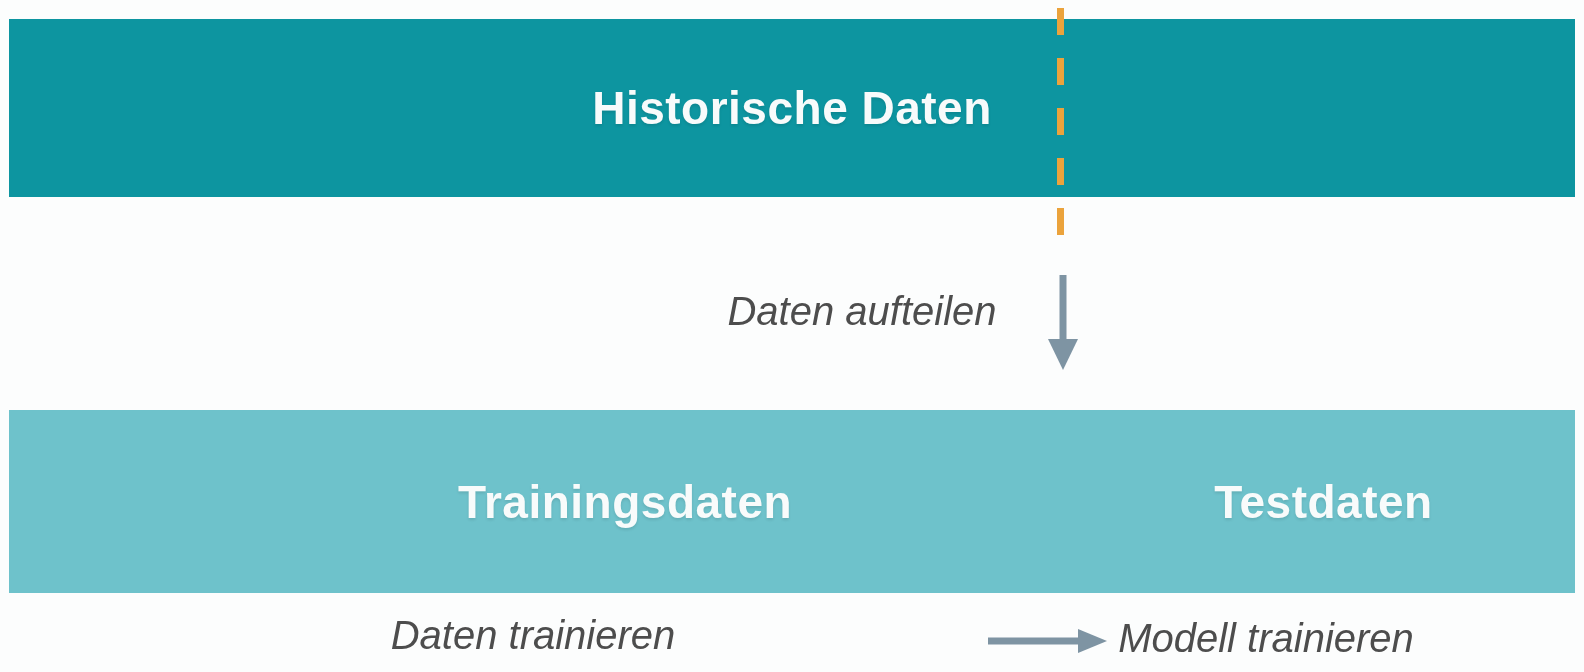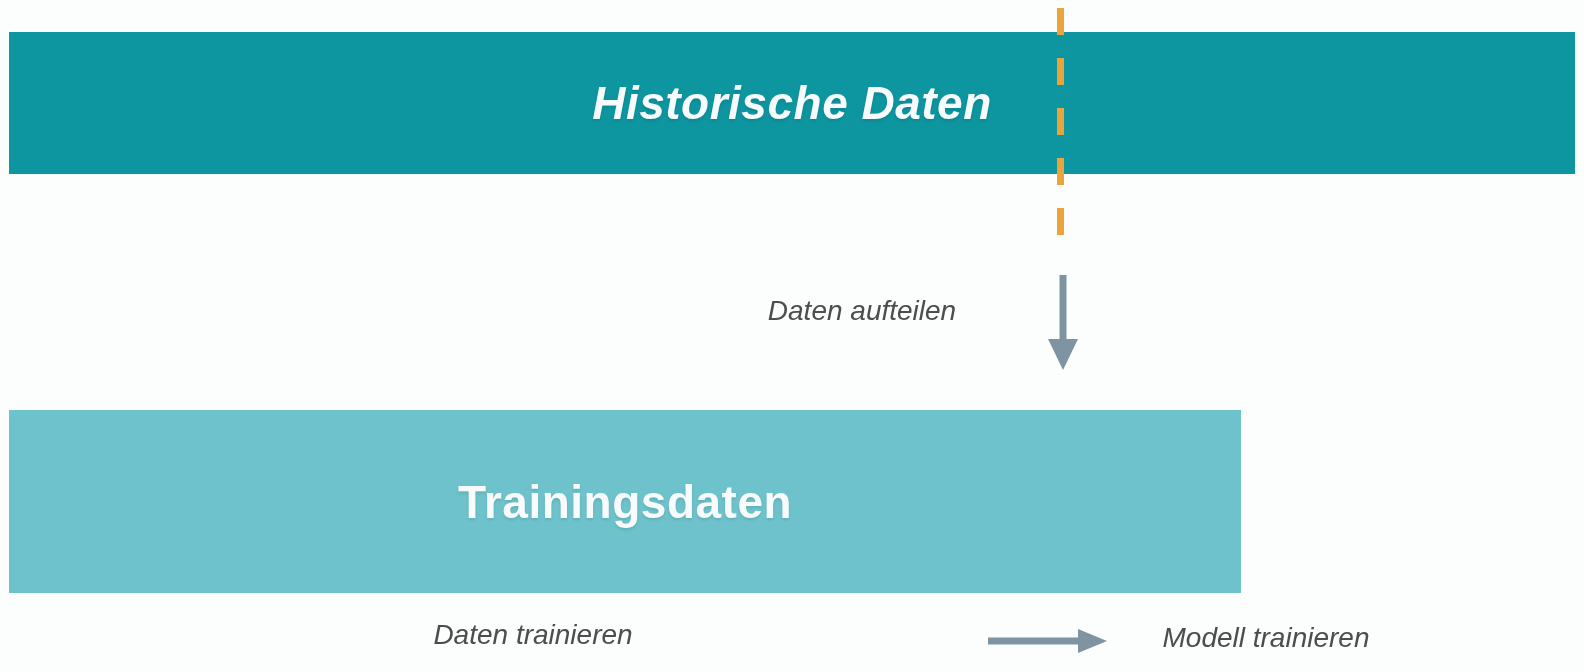--- a/index.html
+++ b/index.html
@@ -24,24 +24,23 @@
     background: var(--background);
     overflow: hidden;
   }
   .bar {
     position: absolute;
     display: flex;
     align-items: center;
     justify-content: center;
   }
   .bar-top {
-    left: 9px; top: 32px;
-    width: 1566px; height: 142px;
+    left: 9px; top: 19px;
+    width: 1566px; height: 178px;
     background: var(--dark-teal);
-    font-style: italic;
   }
   .bar-training {
     left: 9px; top: 410px;
     width: 1232px; height: 183px;
     background: var(--light-teal);
   }
   .bar-test {
     left: 1072px; top: 410px;
     width: 503px; height: 183px;
     background: var(--light-teal);
@@ -61,21 +60,21 @@
     background: repeating-linear-gradient(
       to bottom,
       var(--orange) 0px, var(--orange) 27px,
       transparent 27px, transparent 50px
     );
   }
   .caption {
     position: absolute;
     transform: translate(-50%, -50%);
     font-style: italic;
-    font-size: 28px;
+    font-size: 40px;
     color: var(--caption-gray);
     white-space: nowrap;
   }
   .caption-split { left: 862px; top: 311px; }
   .caption-train { left: 533px; top: 635px; }
   .caption-eval  { left: 1266px; top: 638px; }
   .arrow-down-wrap {
     position: absolute;
     left: 1047px; top: 275px;
     width: 32px; height: 96px;
@@ -104,20 +103,23 @@
     <svg width="32" height="96" viewBox="0 0 32 96" aria-hidden="true">
       <rect x="12.5" y="0" width="7" height="68" style="fill: var(--arrow-gray);"></rect>
       <polygon points="1,64 31,64 16,95" style="fill: var(--arrow-gray);"></polygon>
     </svg>
   </div>
 
   <div class="bar bar-training">
     <span class="bar-label">Trainingsdaten</span>
   </div>
 
+  <div class="bar bar-test">
+    <span class="bar-label">Testdaten</span>
+  </div>
 
   <span class="caption caption-train">Daten trainieren</span>
 
   <div class="arrow-right-wrap">
     <svg width="120" height="24" viewBox="0 0 120 24" aria-hidden="true">
       <rect x="0" y="8.5" width="92" height="7" style="fill: var(--arrow-gray);"></rect>
       <polygon points="90,0 90,24 119,12" style="fill: var(--arrow-gray);"></polygon>
     </svg>
   </div>
 

